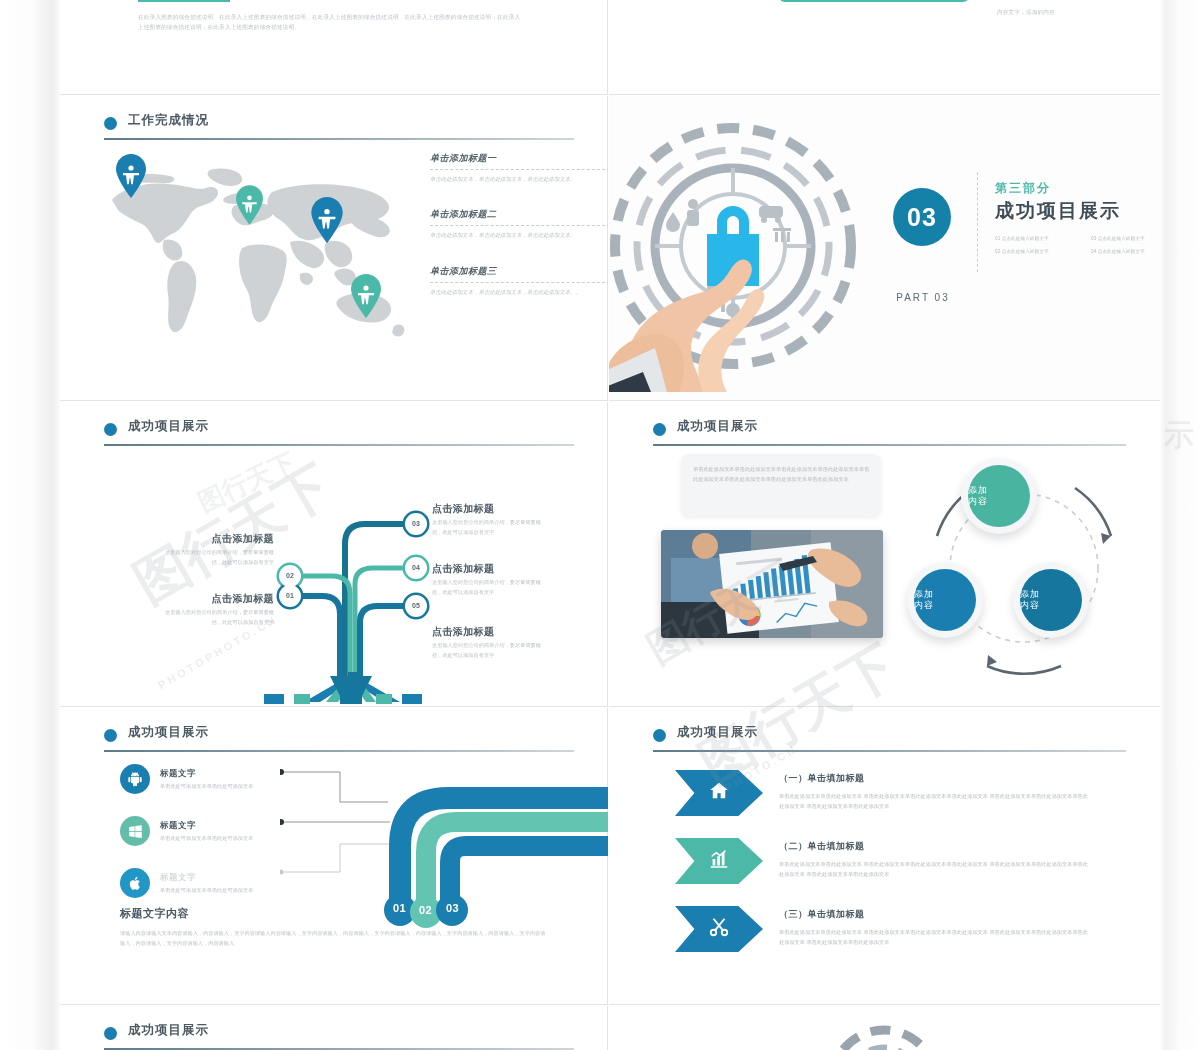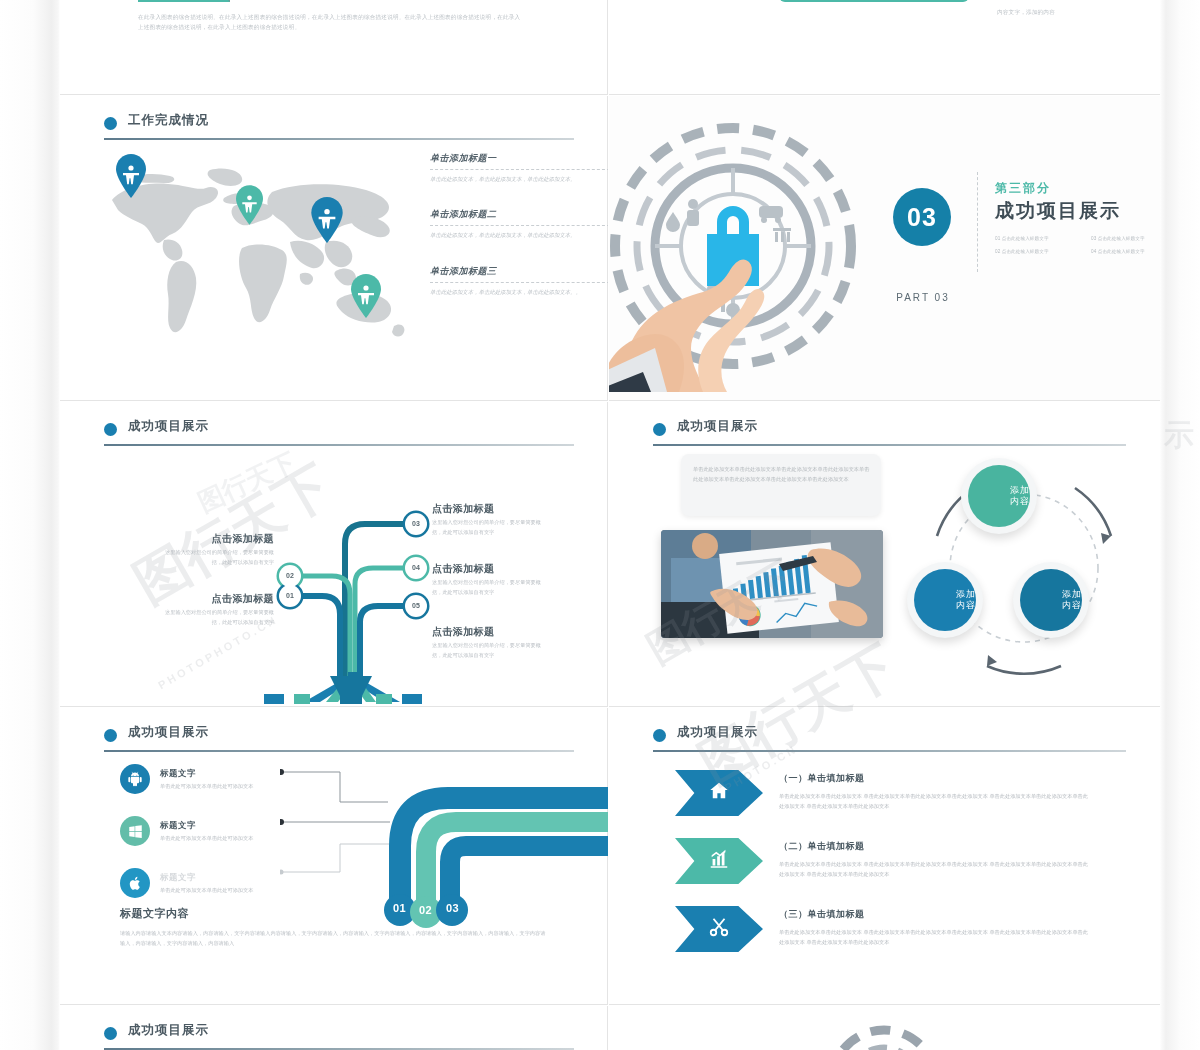--- a/index.html
+++ b/index.html
@@ -81,21 +81,21 @@
   .s6-card{ position:absolute; left:72px; top:52px; width:200px; height:62px; background:#f4f5f6;
     border-radius:8px; box-shadow:0 2px 5px rgba(0,0,0,.07); }
   .s6-card p{ position:absolute; left:12px; top:10px; right:10px; font-size:5.2px; color:#b5babe; line-height:2.0;}
   .s6-photo{ position:absolute; left:52px; top:128px; width:222px; height:108px; border-radius:4px;
      overflow:hidden; box-shadow:0 4px 10px rgba(0,0,0,.18); background:#6c7d8c;}
   .s6-photo svg{ width:100%; height:100%; display:block; }
   .cyc{ position:absolute; left:290px; top:42px; width:250px; height:248px; }
   .cnode{ position:absolute; width:76px; height:76px; border-radius:50%; background:#f4f6f7;
     box-shadow:0 5px 10px rgba(0,0,0,.13); display:flex; align-items:center; justify-content:center; }
   .cnode .inner{ width:62px; height:62px; border-radius:50%; display:flex; flex-direction:column;
-    align-items:flex-end; justify-content:center; color:#fff; font-size:9px; line-height:1.25; letter-spacing:1px;}
+    align-items:flex-start; justify-content:center; color:#fff; font-size:9px; line-height:1.25; letter-spacing:1px;}
 
   
   .s7-rows{ position:absolute; left:60px; top:56px; width:180px; }
   .s7-row{ display:flex; align-items:center; margin-bottom:22px; }
   .s7-ic{ width:30px; height:30px; border-radius:50%; flex:0 0 30px; display:flex; align-items:center; justify-content:center; }
   .s7-tx{ margin-left:10px; padding-top:1px;}
   .s7-tx h5{ font-size:8.5px; color:#4b5a63; font-weight:bold; letter-spacing:.5px;}
   .s7-tx h5.faded{ color:#d7dadd; }
   .s7-tx p{ font-size:5.2px; color:#bcc1c6; line-height:1.85; margin-top:2px;}
   .s7-foot{ position:absolute; left:60px; top:198px; width:430px;}

